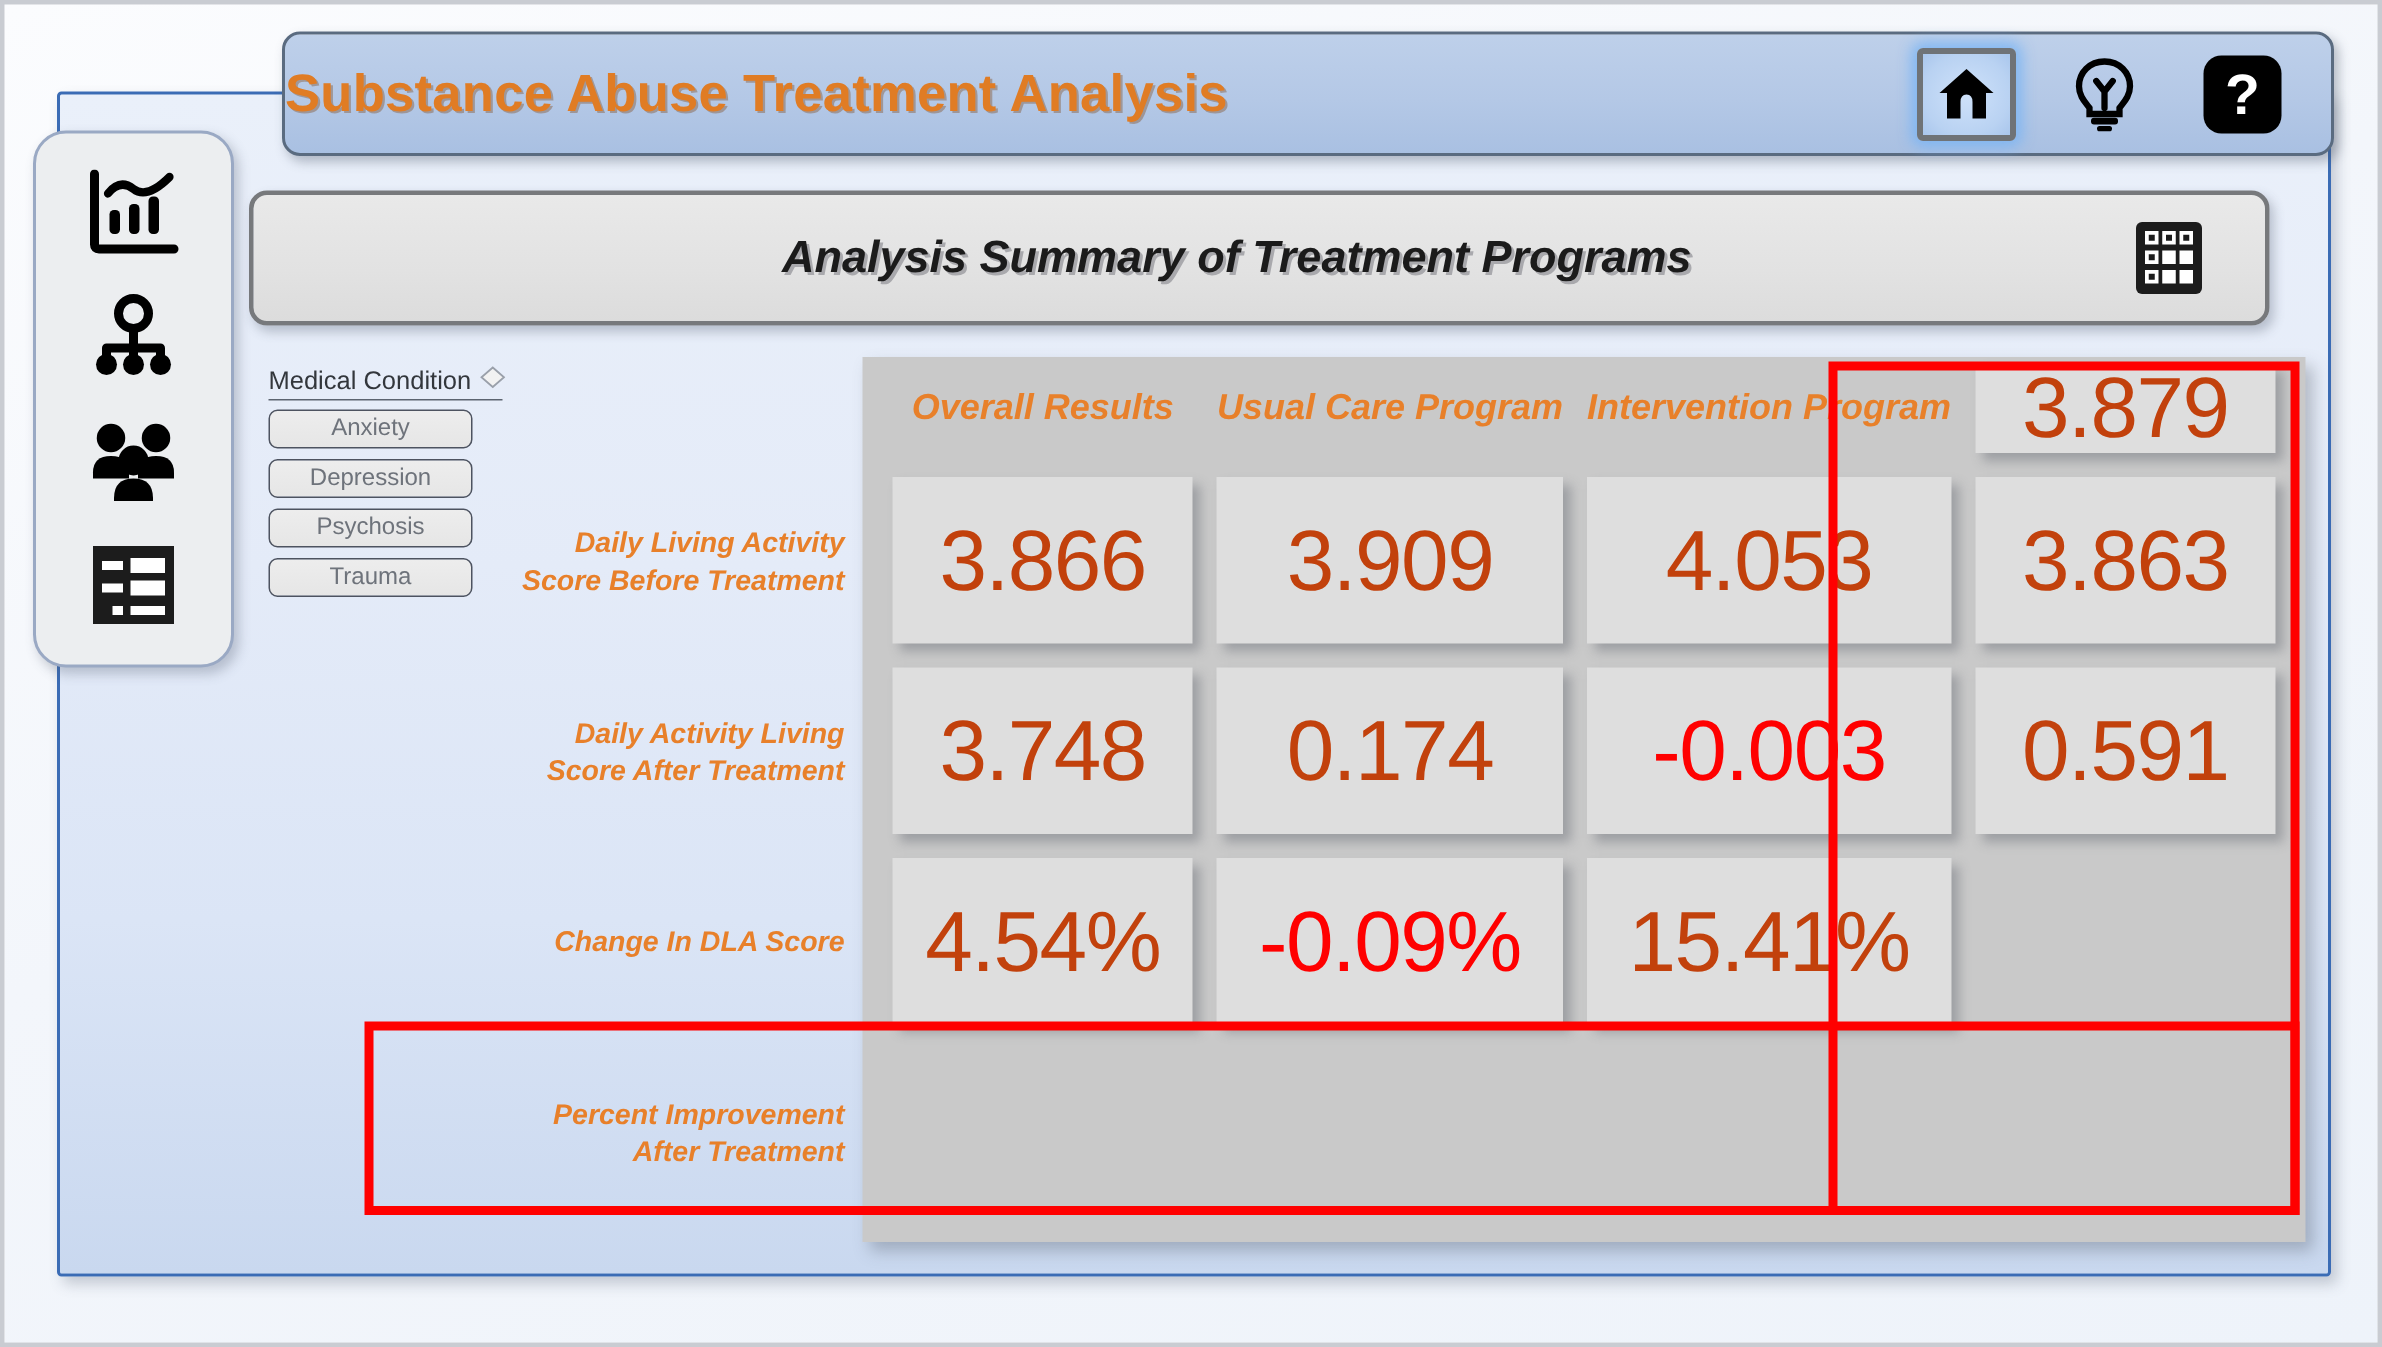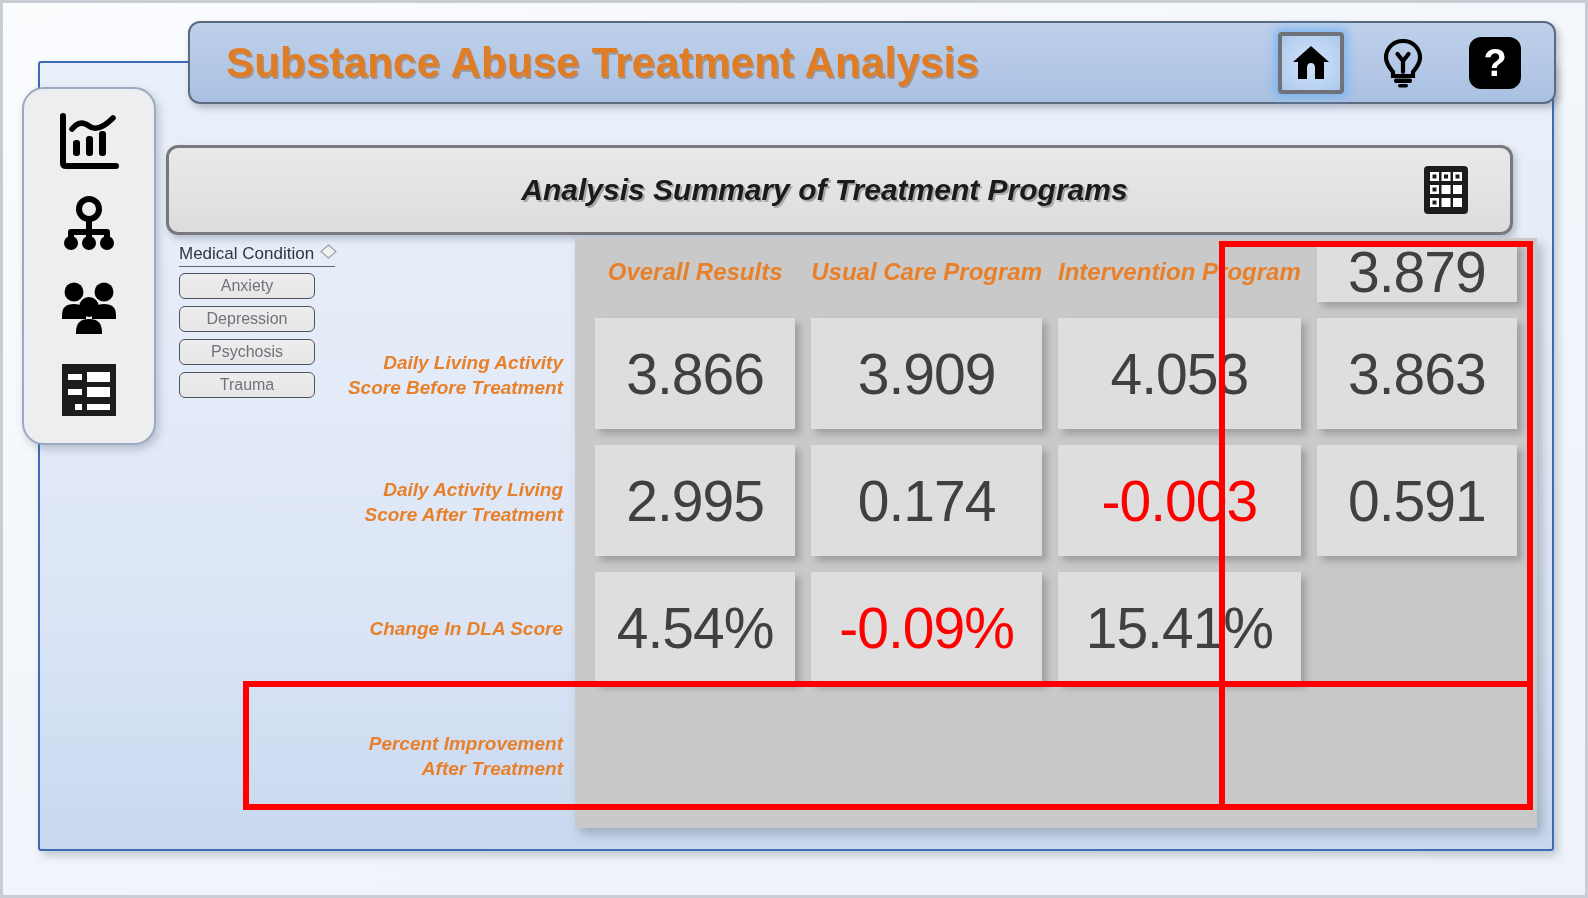--- a/index.html
+++ b/index.html
@@ -48,22 +48,21 @@
     width: 1368px; height: 83px;
     background: linear-gradient(180deg,#bed0ea 0%, #b4c8e6 55%, #a9c0e2 100%);
     border: 2px solid #5a6b80;
     border-radius: 12px;
     box-sizing: border-box;
     box-shadow: 3px 4px 7px rgba(70,80,100,0.35);
     display: flex;
     align-items: center;
   }
   #app-title {
-    margin-left: 36px;
-    font-size: 42px;
+    font-size: 35px;
     font-weight: bold;
     color: #e07c24;
     letter-spacing: 0.2px;
     text-shadow: 1.5px 1.5px 0px rgba(120,60,10,0.35);
     white-space: nowrap;
     flex: 1;
   }
   .title-actions {
     display: flex;
     align-items: center;
@@ -111,21 +110,20 @@
     position: absolute;
     left: 163px; top: 124px;
     width: 1347px; height: 90px;
     background: linear-gradient(180deg,#e9e9e9 0%, #e2e2e2 60%, #dcdcdc 100%);
     border: 3px solid #77797c;
     border-radius: 12px;
     box-sizing: border-box;
     box-shadow: 3px 4px 7px rgba(70,80,100,0.30);
     display: flex;
     align-items: center;
-    margin-top: 18px;
   }
   #subtitle-text {
     flex: 1;
     text-align: center;
     font-size: 30px;
     font-weight: bold;
     font-style: italic;
     color: #1b1b1b;
     text-shadow: 2px 2px 0 rgba(150,150,155,0.75);
     padding-left: 60px;
@@ -205,21 +203,21 @@
     color: #e8802a;
     white-space: nowrap;
   }
   .value-tile {
     background: #dedede;
     box-shadow: 5px 5px 7px rgba(90,95,105,0.40);
     display: flex;
     align-items: center;
     justify-content: center;
     font-size: 57px;
-    color: #404040;
+    color: #c2410c;
     letter-spacing: -1px;
   }
   .value-tile.negative { color: #ff0000; }
 
   
   #row-labels {
     position: absolute;
     left: 336px; top: 235px;
     width: 236px; height: 590px;
     display: grid;
@@ -387,21 +385,21 @@
     <div class="col-head">Overall Results</div>
     <div class="col-head">Usual Care Program</div>
     <div class="col-head">Intervention Program</div>
 
     <div class="value-tile">3.879</div>
     <div class="value-tile">3.866</div>
     <div class="value-tile">3.909</div>
 
     <div class="value-tile">4.053</div>
     <div class="value-tile">3.863</div>
-    <div class="value-tile">2.995</div>
+    <div class="value-tile">3.748</div>
 
     <div class="value-tile">0.174</div>
     <div class="value-tile negative">-0.003</div>
     <div class="value-tile">0.591</div>
 
     <div class="value-tile">4.54%</div>
     <div class="value-tile negative">-0.09%</div>
     <div class="value-tile">15.41%</div>
   </div>
 

